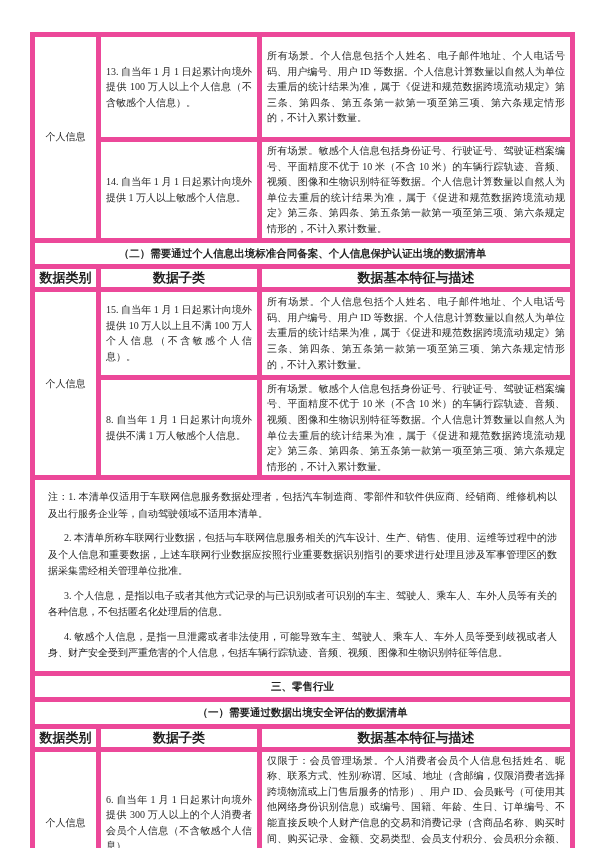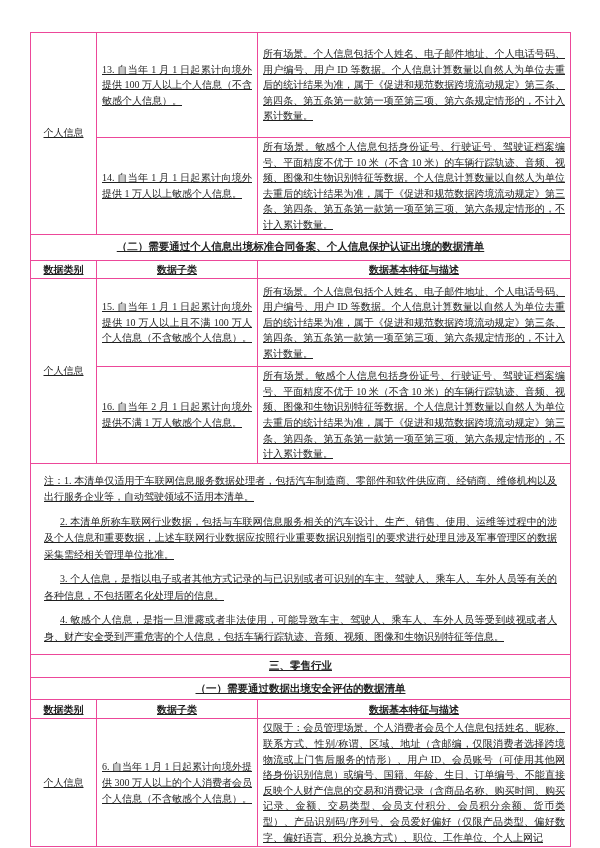--- a/index.html
+++ b/index.html
@@ -21,28 +21,27 @@
     left: 30px;
     top: 32px;
     width: 540px;
   }
   table.doc-table {
     width: 540px;
     border-collapse: collapse;
     table-layout: fixed;
   }
   .doc-table td {
-    border: 1px solid #ec4899;
+    border: 5px solid #ec4899;
     font-size: 10px;
     line-height: 15.6px;
     padding: 1px 5px;
     vertical-align: middle;
     word-break: break-all;
     overflow: hidden;
-    text-decoration: underline;
   }
   .cell-category {
     text-align: center;
     padding: 1px 2px;
     margin-top: 8px;
   }
   .cell-sub {
     text-align: justify;
   }
   .cell-desc {
@@ -50,21 +49,21 @@
   }
   .row-section td {
     text-align: center;
     font-weight: bold;
     font-size: 10.5px;
     padding: 3px 2px;
   }
   .row-colhead td {
     text-align: center;
     font-weight: bold;
-    font-size: 10px;
+    font-size: 13px;
     padding: 1px 2px;
   }
   .cell-notes {
     vertical-align: top;
     text-align: justify;
     padding: 4px 3px 2px 3px;
   }
   .cell-notes p {
     margin: 8px;
     font-size: 10px;
@@ -115,21 +114,21 @@
           <td>数据类别</td>
           <td>数据子类</td>
           <td>数据基本特征与描述</td>
         </tr>
         <tr class="h-r15">
           <td class="cell-category" rowspan="2">个人信息</td>
           <td class="cell-sub">15. 自当年 1 月 1 日起累计向境外提供 10 万人以上且不满 100 万人个人信息（不含敏感个人信息）。</td>
           <td class="cell-desc">所有场景。个人信息包括个人姓名、电子邮件地址、个人电话号码、用户编号、用户 ID 等数据。个人信息计算数量以自然人为单位去重后的统计结果为准，属于《促进和规范数据跨境流动规定》第三条、第四条、第五条第一款第一项至第三项、第六条规定情形的，不计入累计数量。</td>
         </tr>
         <tr class="h-r16">
-          <td class="cell-sub">16. 自当年 2 月 1 日起累计向境外提供不满 1 万人敏感个人信息。</td>
+          <td class="cell-sub">8. 自当年 1 月 1 日起累计向境外提供不满 1 万人敏感个人信息。</td>
           <td class="cell-desc">所有场景。敏感个人信息包括身份证号、行驶证号、驾驶证档案编号、平面精度不优于 10 米（不含 10 米）的车辆行踪轨迹、音频、视频、图像和生物识别特征等数据。个人信息计算数量以自然人为单位去重后的统计结果为准，属于《促进和规范数据跨境流动规定》第三条、第四条、第五条第一款第一项至第三项、第六条规定情形的，不计入累计数量。</td>
         </tr>
 
         <tr class="h-notes">
           <td colspan="3" class="cell-notes">
             <p>注：1. 本清单仅适用于车联网信息服务数据处理者，包括汽车制造商、零部件和软件供应商、经销商、维修机构以及出行服务企业等，自动驾驶领域不适用本清单。</p>
             <p class="indent">2. 本清单所称车联网行业数据，包括与车联网信息服务相关的汽车设计、生产、销售、使用、运维等过程中的涉及个人信息和重要数据，上述车联网行业数据应按照行业重要数据识别指引的要求进行处理且涉及军事管理区的数据采集需经相关管理单位批准。</p>
             <p class="indent">3. 个人信息，是指以电子或者其他方式记录的与已识别或者可识别的车主、驾驶人、乘车人、车外人员等有关的各种信息，不包括匿名化处理后的信息。</p>
             <p class="indent">4. 敏感个人信息，是指一旦泄露或者非法使用，可能导致车主、驾驶人、乘车人、车外人员等受到歧视或者人身、财产安全受到严重危害的个人信息，包括车辆行踪轨迹、音频、视频、图像和生物识别特征等信息。</p>
           </td>

